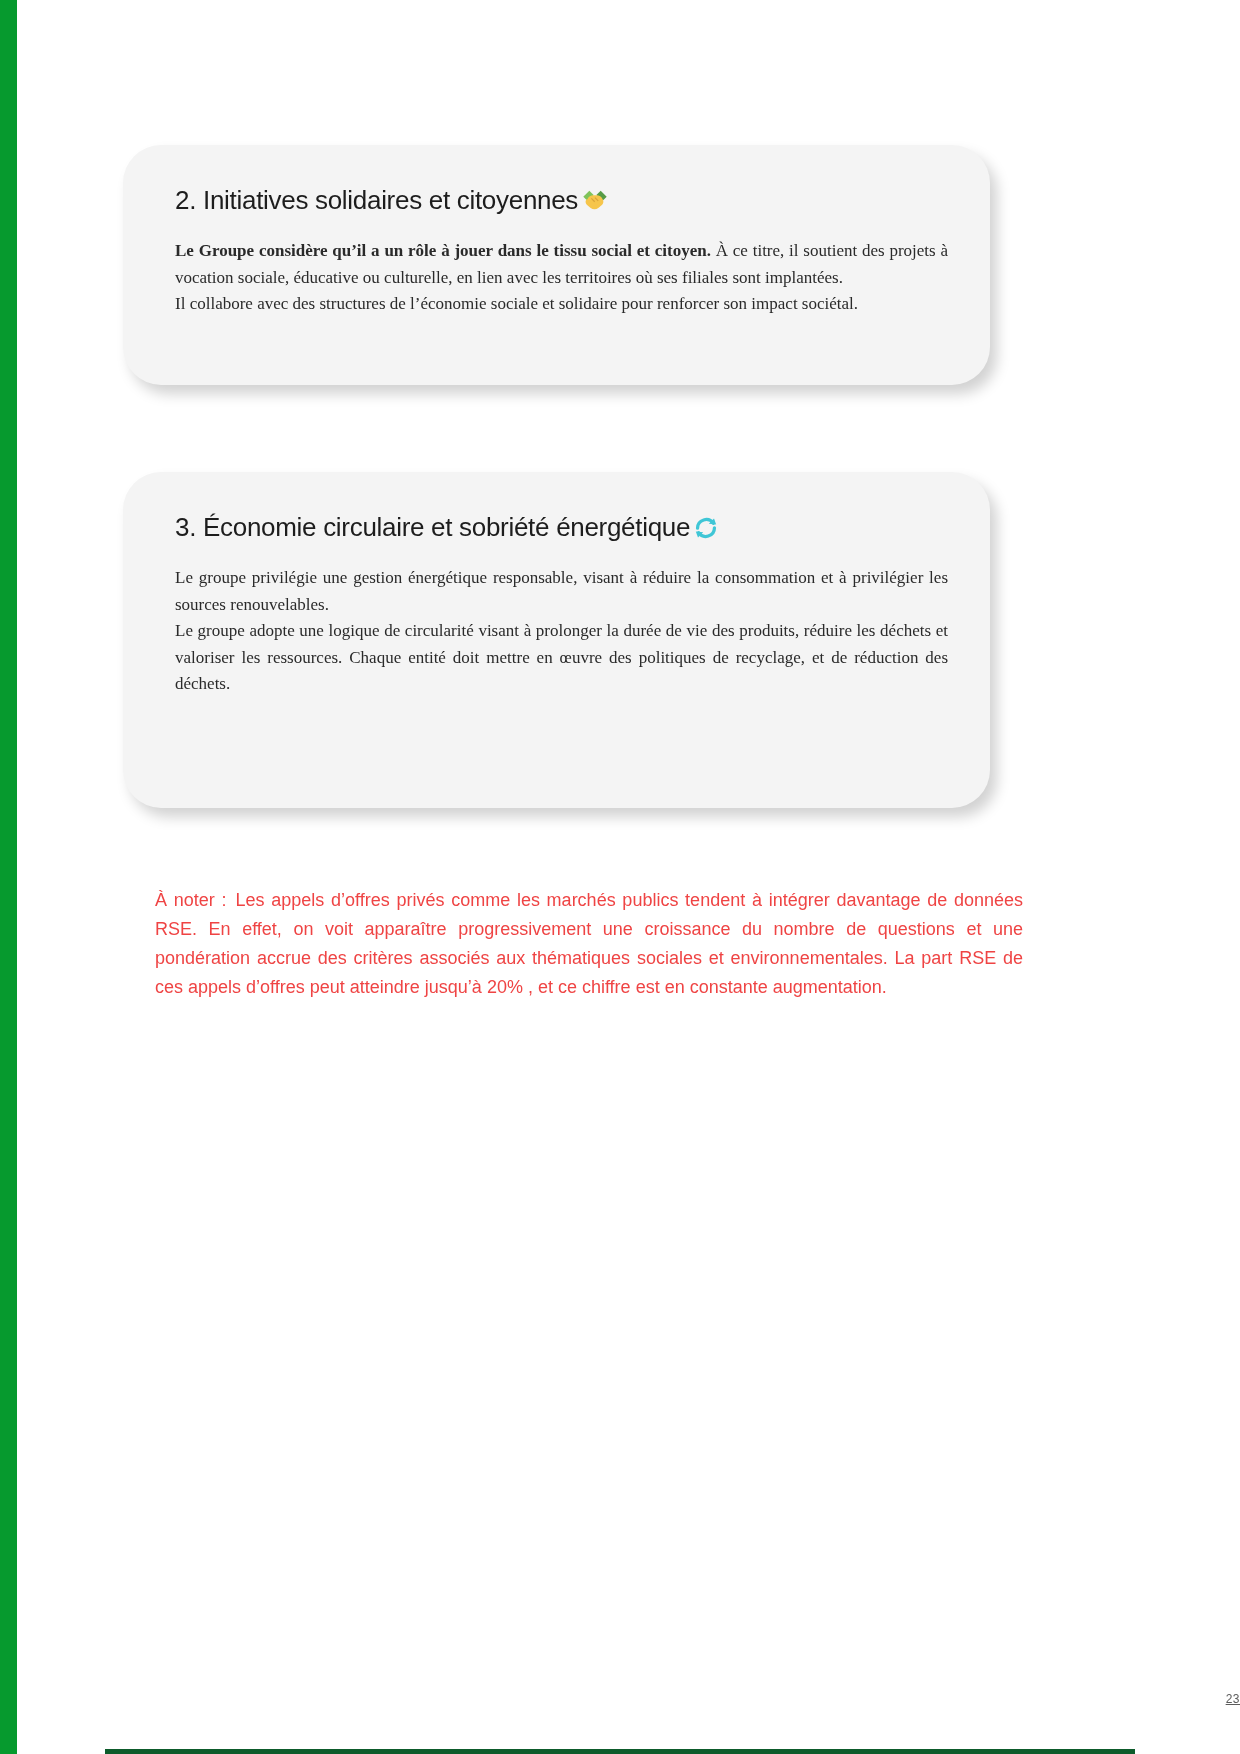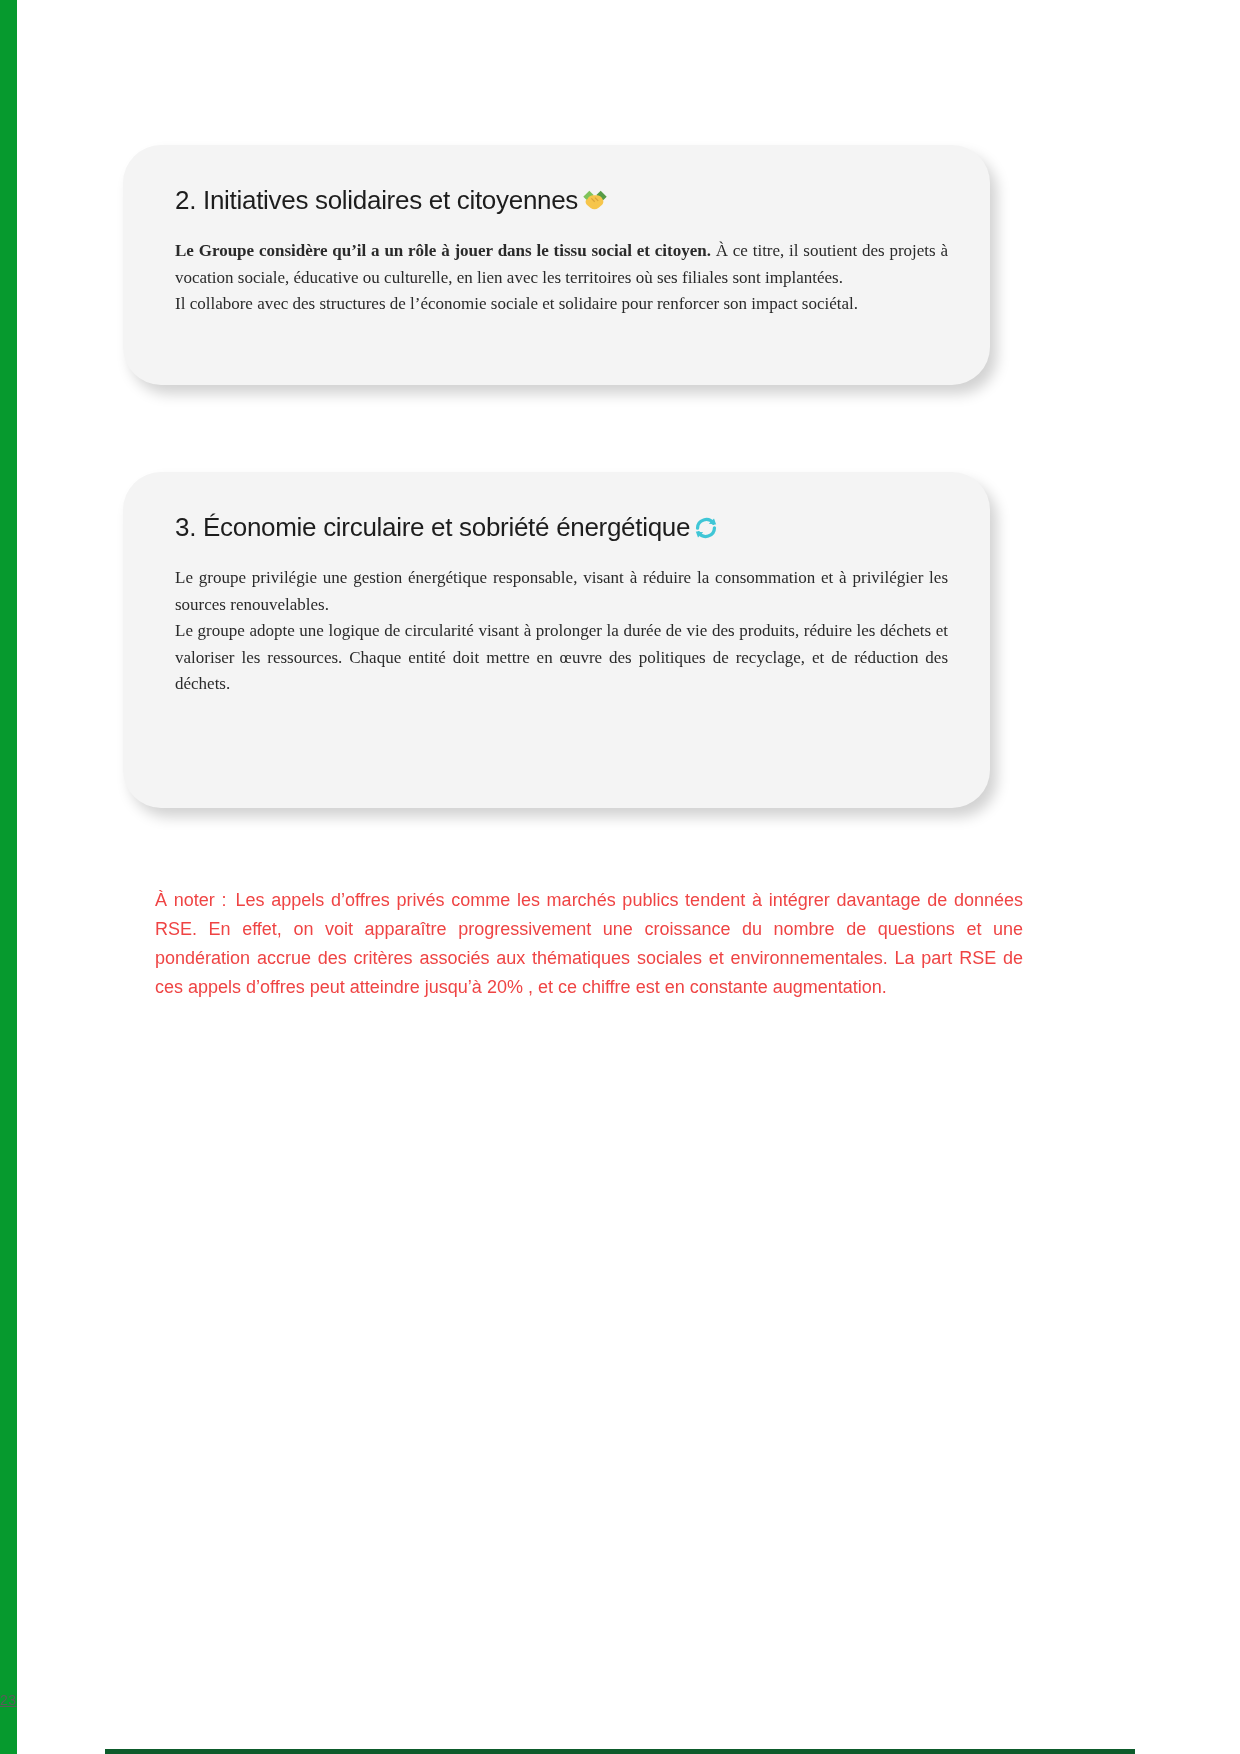--- a/index.html
+++ b/index.html
@@ -60,22 +60,22 @@
     line-height: 1.62;
     color: #ef4444;
     text-align: justify;
     margin-left: 32px;
   }
   .note .note-label { margin-right: 9px; }
   .page-number {
     position: absolute;
     left: 0; top: 1692px;
     width: 100%;
-    text-align: left;
-    font-size: 14px;
+    text-align: right;
+    font-size: 12px;
     color: #5b5b5b;
     letter-spacing: 0.5px;
     text-decoration: underline;
   }
   .bottom-bar {
     position: absolute;
     left: 105px; top: 1749px;
     width: 1030px; height: 5px;
     background: #0d5b2b;
   }

